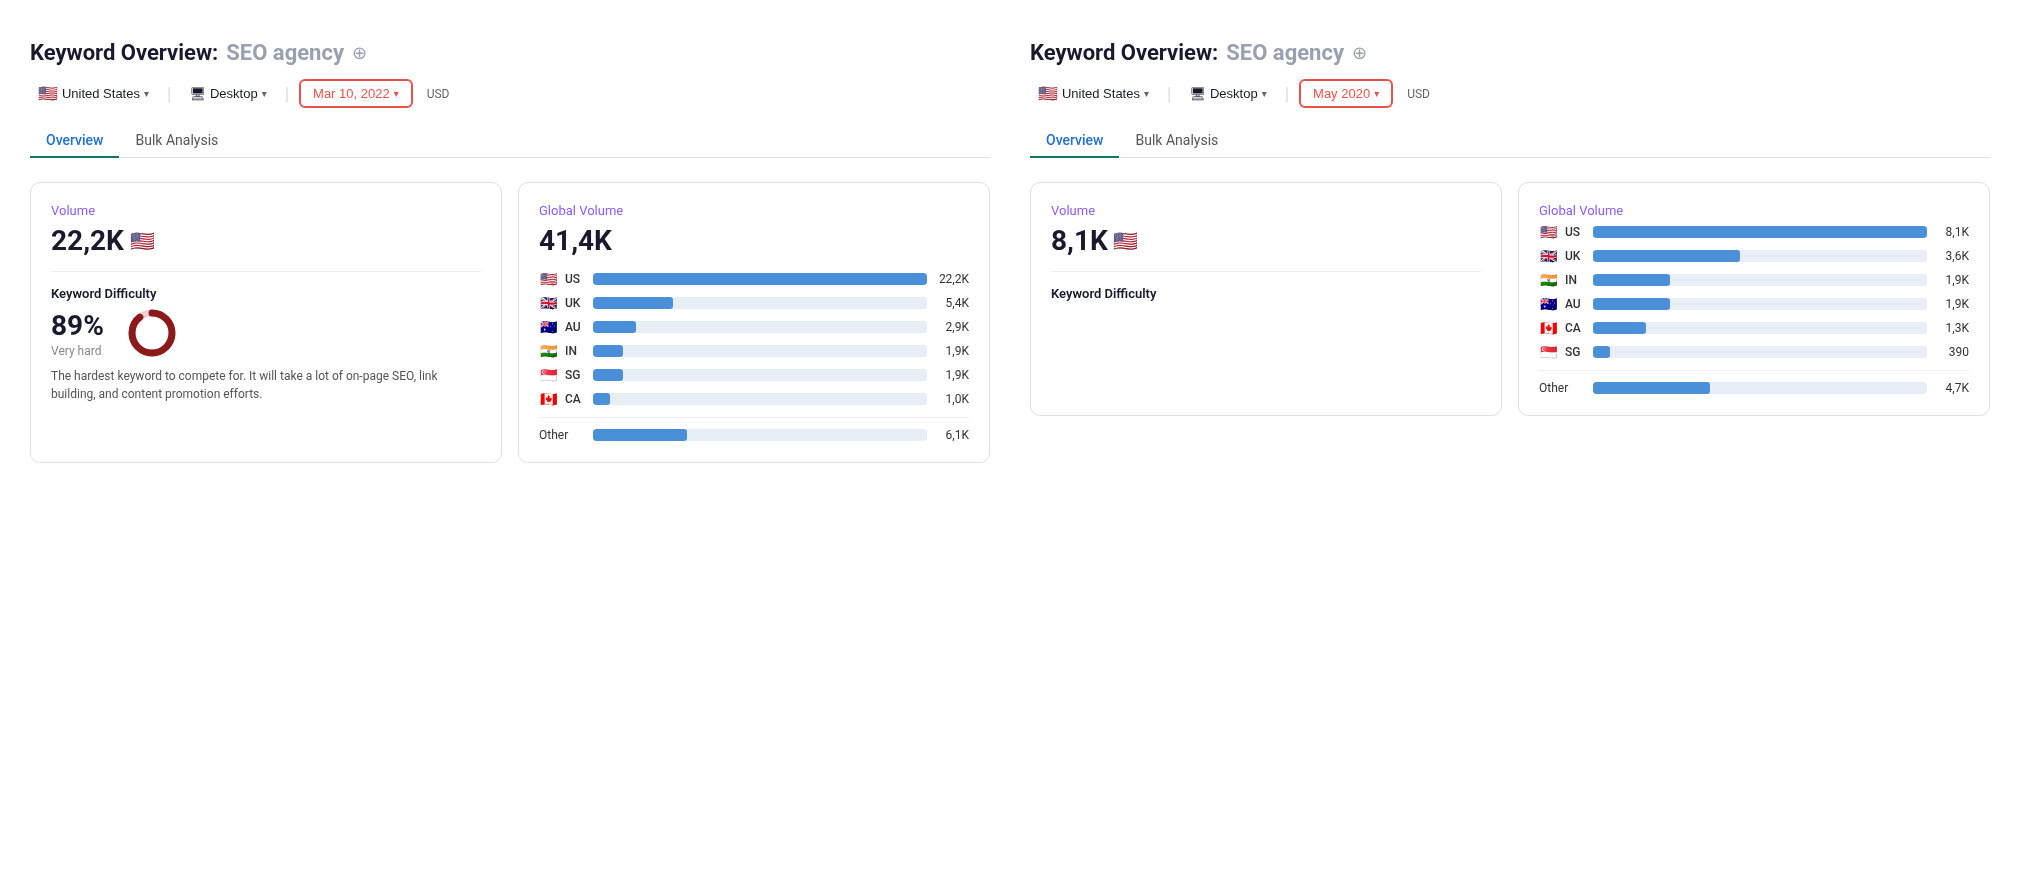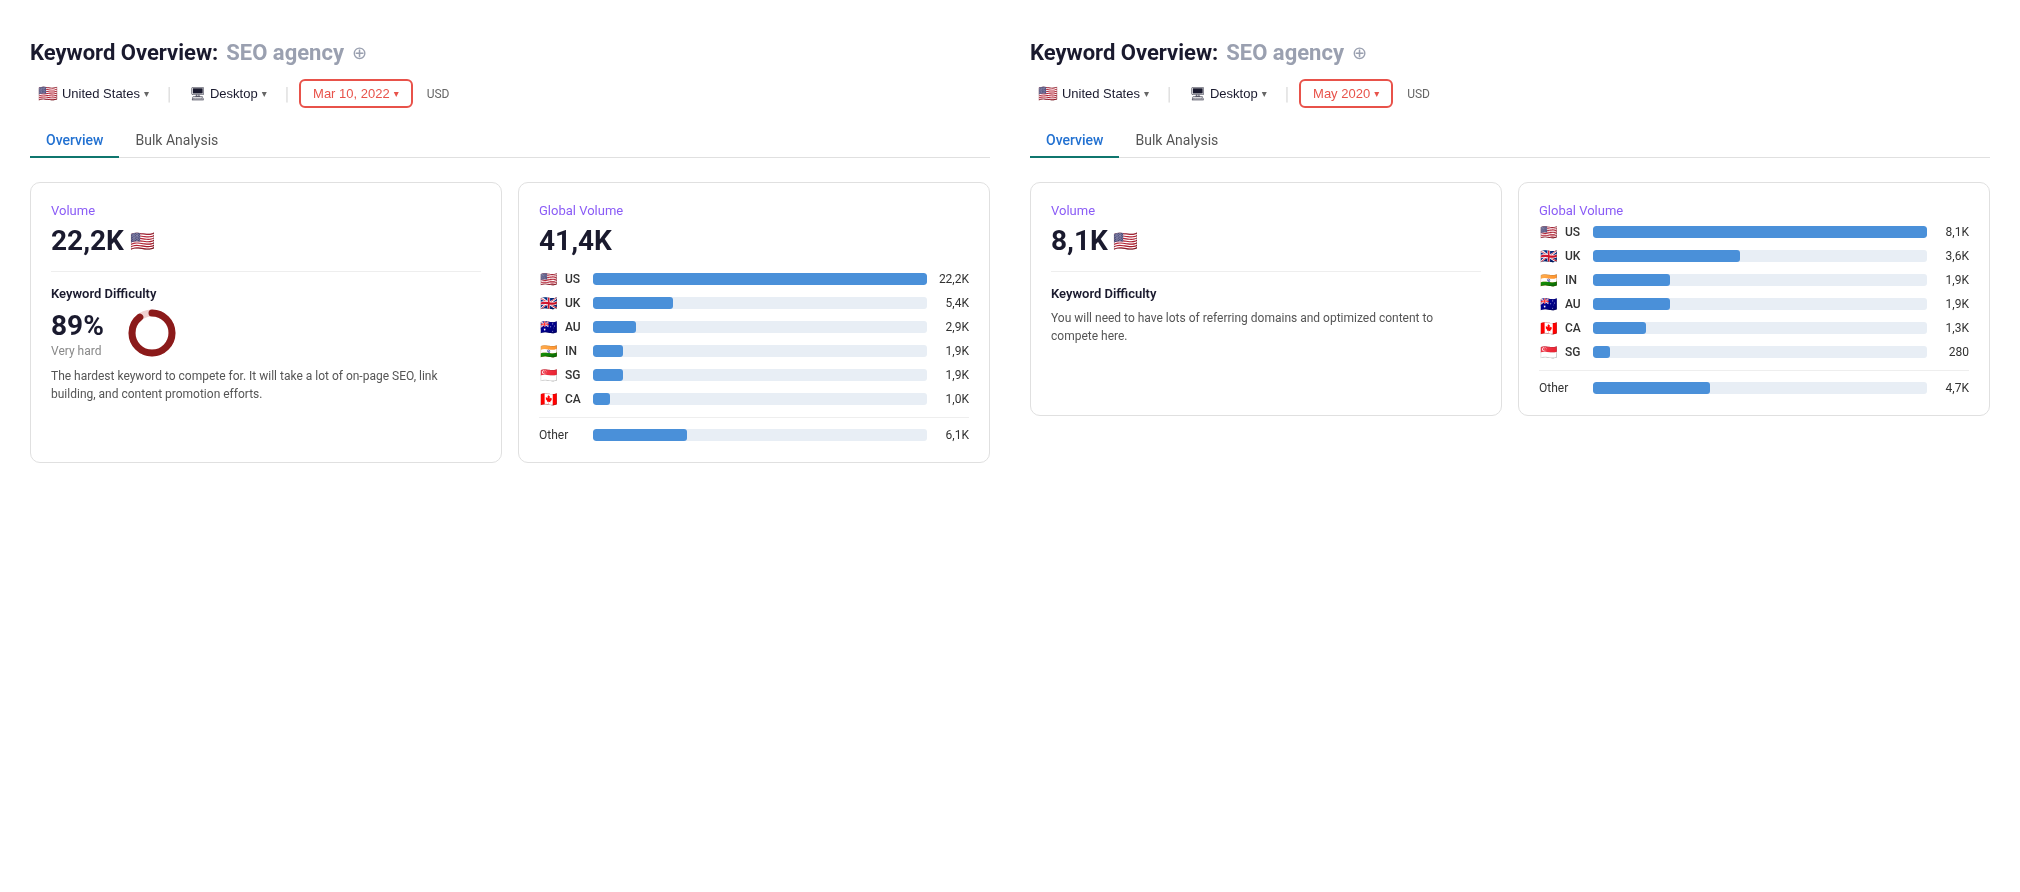--- a/index.html
+++ b/index.html
@@ -382,21 +382,20 @@
     </div>
   <div class="cards-row">
         <div class="card">
     <div class="card-label">Volume</div>
     <div class="card-value">
       8,1K
       <span class="flag-sm">🇺🇸</span>
     </div>
     <hr class="divider">
     <div class="kd-label">Keyword Difficulty</div>
-    <div class="kd-desc">You will need to have lots of referring domains and optimized content to compete here.</div>
   </div>
         <div class="card">
     <div class="card-label">Global Volume</div>
 
       <div class="bar-row">
         <span class="bar-flag">🇺🇸</span>
         <span class="bar-code">US</span>
         <div class="bar-track">
           <div class="bar-fill" style="width:100%"></div>
         </div>
@@ -438,21 +437,21 @@
         </div>
         <span class="bar-value">1,3K</span>
       </div>
 
       <div class="bar-row">
         <span class="bar-flag">🇸🇬</span>
         <span class="bar-code">SG</span>
         <div class="bar-track">
           <div class="bar-fill" style="width:5%"></div>
         </div>
-        <span class="bar-value">280</span>
+        <span class="bar-value">390</span>
       </div>
 
     <div class="other-row">
       <span class="other-label">Other</span>
       <div class="bar-track" style="flex:1">
         <div class="bar-fill" style="width:35%; background:#4a90d9;"></div>
       </div>
       <span class="bar-value">4,7K</span>
     </div>
   </div>

